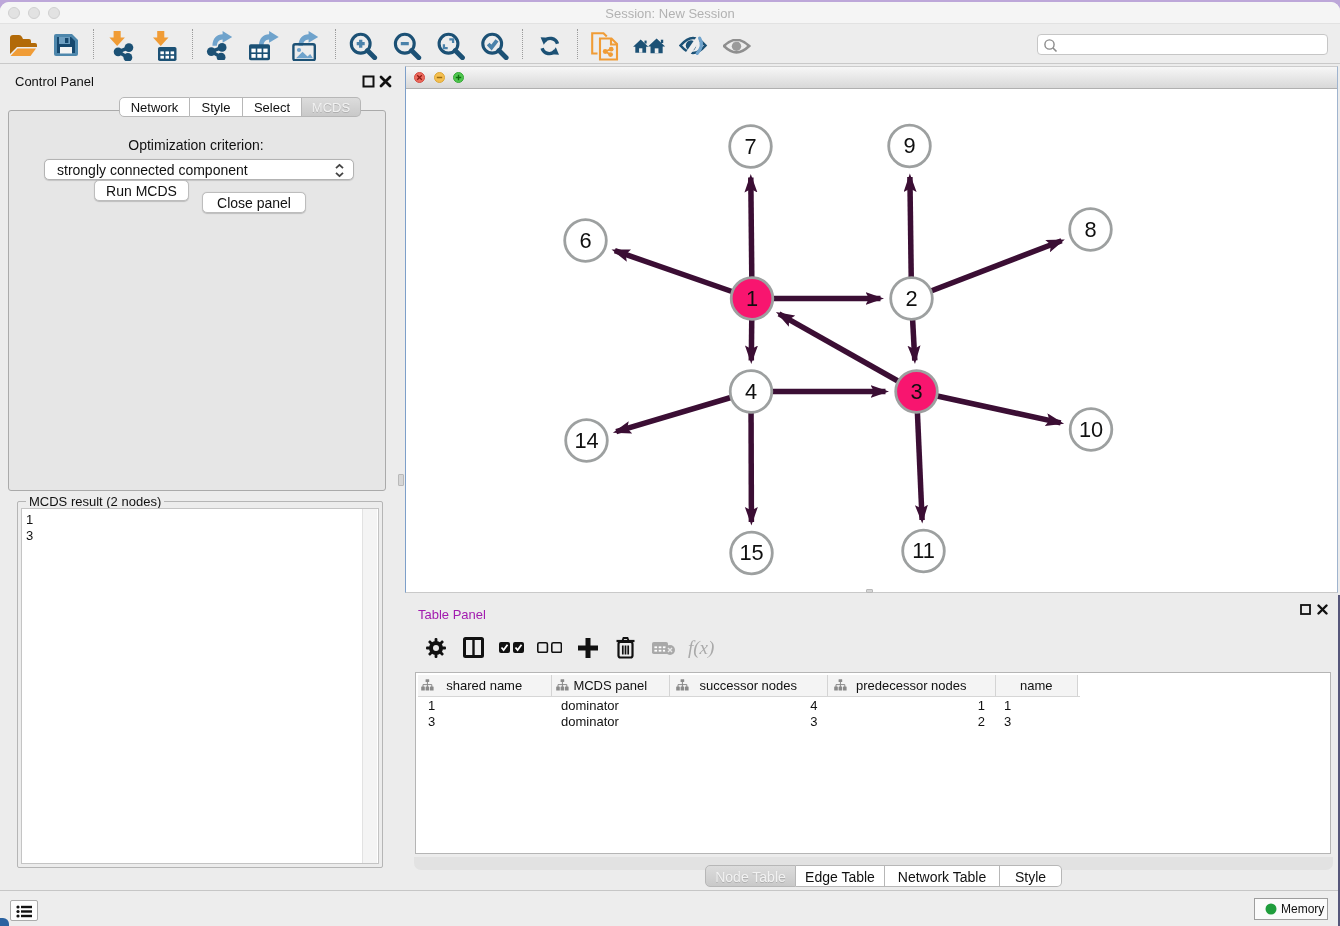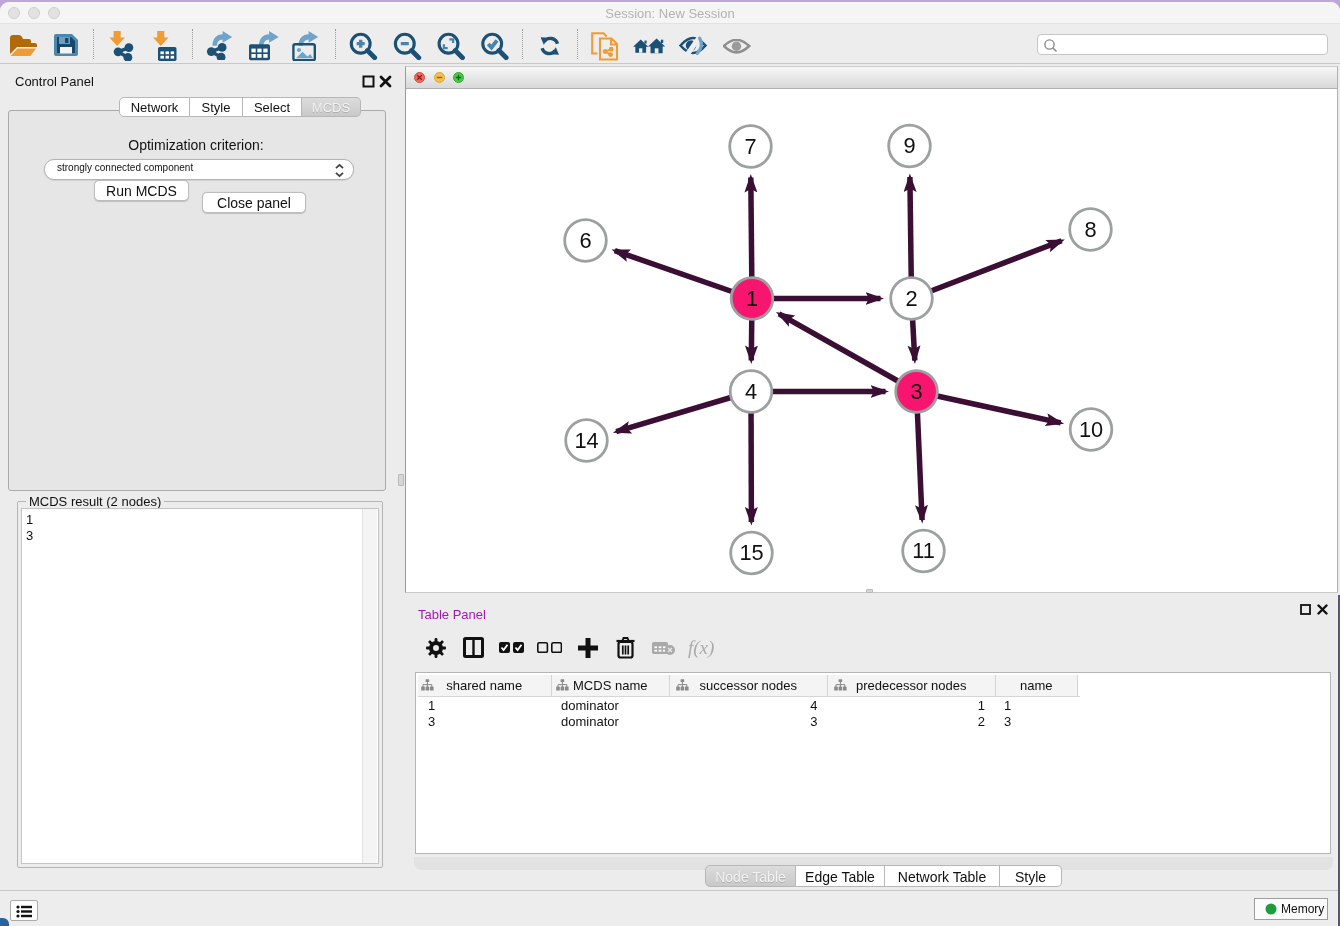--- a/index.html
+++ b/index.html
@@ -17,21 +17,21 @@
 
 #cpanel { position:absolute; left:0; top:64px; width:392px; height:826px; background:#ececec;padding-left:12px; }
 #cpanel .hdr { position:absolute; left:15px; top:8px; font-size:13px; color:#111; }
 .tabpane { position:absolute; border:1px solid #aaaaaa; border-radius:3px; background:#e6e6e6; }
 .tabs { position:absolute; display:flex; height:20px; }
 .tab { height:20px; line-height:20px; font-size:13px; text-align:center; color:#111; background:#fff; border:1px solid #b7b7b7; border-left:none; }
 .tab.first { border-left:1px solid #b7b7b7; border-radius:5px 0 0 5px;margin-left:40px; }
 .tab.last { border-radius:0 5px 5px 0; }
 .tab.sel { background:linear-gradient(#dcdcdc,#c9c9c9); color:#f2f2f2; text-shadow:0 1px 0 #b0b0b0; }
 .mbtn { position:absolute; background:#ffffff; border:1px solid #bdbdbd; border-radius:5px; font-size:14px; color:#111; text-align:center; box-shadow:0 0.5px 1px rgba(0,0,0,0.18); }
-#dropdown { position:absolute; left:44px; top:93px; width:310px; height:21px; background:#fff; border:1px solid #b3b3b3; border-radius:10px; box-shadow:0 0.5px 1px rgba(0,0,0,0.15); font-size:10px; color:#111; }
+#dropdown { position:absolute; left:44px; top:93px; width:310px; height:21px; background:#fff; border:1px solid #b3b3b3; border-radius:5px; box-shadow:0 0.5px 1px rgba(0,0,0,0.15); font-size:14px; color:#111; }
 #fieldset { position:absolute; left:17px; top:435px; width:366px; height:367px; border:1px solid #b5b5b5; border-radius:2px; }
 #fieldset .legend { position:absolute; left:8px; top:-8px; background:#ececec; padding:0 3px; font-size:13px; color:#111; }
 #ta { position:absolute; left:3px; top:6px; width:358px; height:356px; background:#fff; border:1px solid #c4c4c4; font-size:13px; color:#111; line-height:16px; }
 #ta .track { position:absolute; right:1px; top:0; width:15px; height:100%; background:#f4f4f4; border-left:1px solid #e2e2e2; }
 
 #netpanel { position:absolute; left:405px; top:64px; width:933px; height:527px; background:#fff; border-left:1px solid #7d9fc9; border-right:1px solid #9fb4cf; border-top:1px solid #cccccc; border-bottom:1px solid #c9c9c9; }
 #nettitle { position:absolute; left:0; top:0; width:100%; height:22px; background:linear-gradient(#f7f7f7,#d8d8d8); border-bottom:1px solid #b0b0b0; }
 #nettitle .t { position:absolute; top:4px; width:100%; text-align:center; font-size:13px; color:#1a1a1a; }
 .light { position:absolute; top:5px; width:11px; height:11px; border-radius:50%; }
 #netcanvas { position:absolute; left:1px; top:22px; }
@@ -311,21 +311,21 @@
   <div id="tpanel">
     <div class="hdr">Table Panel</div>
     <svg class="ti" style="left:895px;top:5px" width="11" height="11" viewBox="0 0 11 11">
         <rect x="1" y="1" width="9" height="9" fill="none" stroke="#111" stroke-width="1.8"></rect>
       </svg>
     <svg class="ti" style="left:912px;top:5px" width="11" height="11" viewBox="0 0 11 11">
         <path d="M1.5 1.5 L9.5 9.5 M9.5 1.5 L1.5 9.5" stroke="#111" stroke-width="2.4" stroke-linecap="round"></path>
       </svg>
     <div id="tablebox">
       <div class="th" style="left:2px;width:133.5px">shared name</div>
-      <div class="th" style="left:135.5px;width:118.5px">MCDS name</div>
+      <div class="th" style="left:135.5px;width:118.5px">MCDS panel</div>
       <div class="th" style="left:254px;width:157.5px">successor nodes</div>
       <div class="th" style="left:411.5px;width:168.5px">predecessor nodes</div>
       <div class="th" style="left:580px;width:81.5px">name</div>
       <div style="position:absolute;left:2px;top:23px;width:662px;height:1px;background:#d6d6d6"></div>
       <div class="cell" style="left:12px;top:25px">1</div>
       <div class="cell" style="left:145px;top:25px">dominator</div>
       <div class="cell" style="left:254px;top:25px;width:147.5px;text-align:right">4</div>
       <div class="cell" style="left:411.5px;top:25px;width:157.5px;text-align:right">1</div>
       <div class="cell" style="left:588px;top:25px">1</div>
       <div class="cell" style="left:12px;top:41px">3</div>

